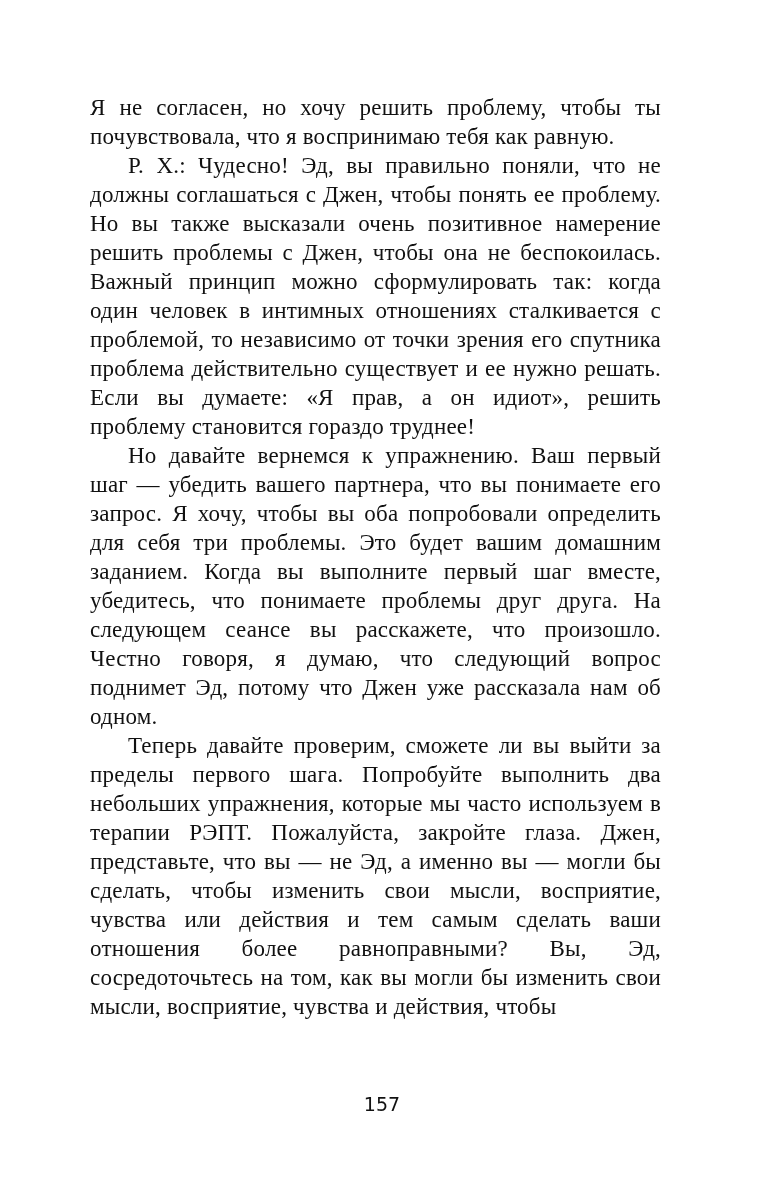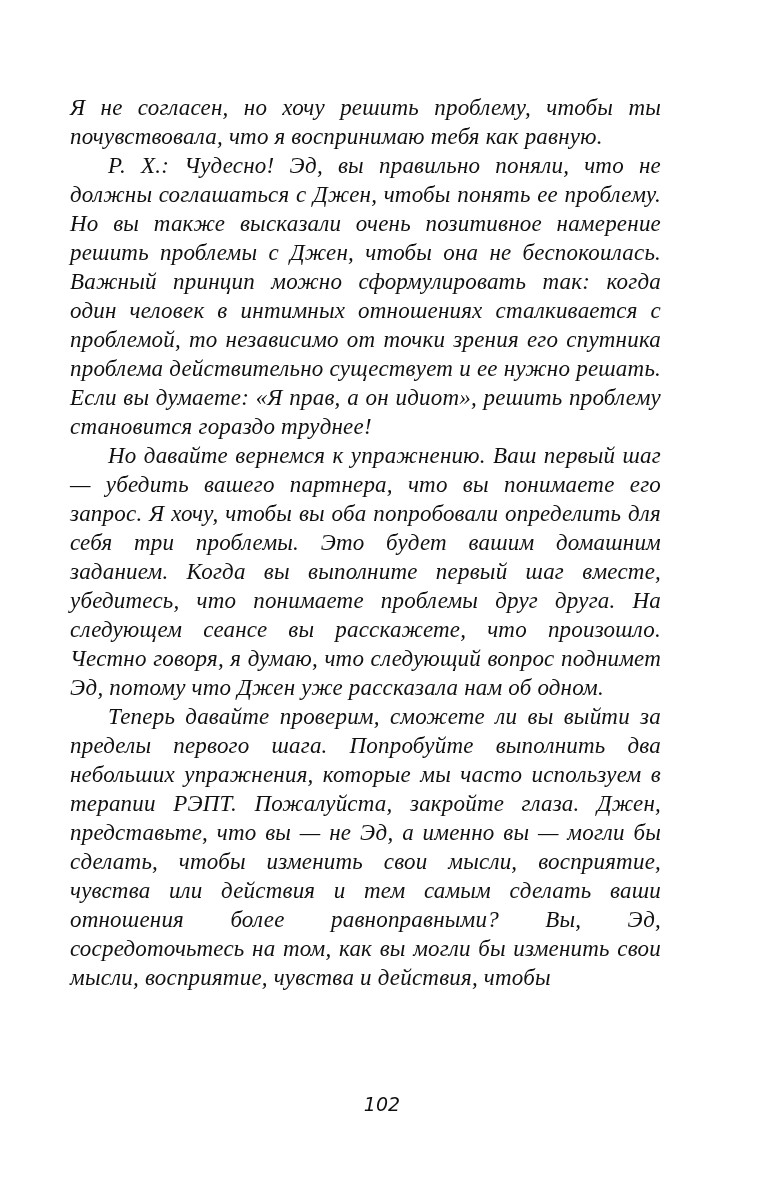--- a/index.html
+++ b/index.html
@@ -10,23 +10,22 @@
   body {
     width: 764px;
     height: 1200px;
     position: relative;
     font-family: "Liberation Serif", "DejaVu Serif", serif;
   }
   .page {
     box-sizing: border-box;
     width: 764px;
     height: 1200px;
-    padding: 93px 103px 0 70px;
+    padding: 93px 103px 0 90px;
     position: relative;
-    font-style: italic;
   }
   .text-block {
     color: #111111;
     font-size: 23px;
     line-height: 29px;
     text-align: justify;
     letter-spacing: 0.2px;
   }
   .text-block p {
     margin: 0;
@@ -49,14 +48,14 @@
 <body>
 
 <div class="page">
   <div class="text-block">
     <p>Я не согласен, но хочу решить проблему, чтобы ты почувствовала, что я воспринимаю тебя как равную.</p>
     <p class="indent">Р. Х.: Чудесно! Эд, вы правильно поняли, что не должны соглашаться с Джен, чтобы понять ее проблему. Но вы также высказали очень позитивное намерение решить проблемы с Джен, чтобы она не беспокоилась. Важный принцип можно сформулировать так: когда один человек в интимных отношениях сталкивается с проблемой, то независимо от точки зрения его спутника проблема действительно существует и ее нужно решать. Если вы думаете: «Я прав, а он идиот», решить проблему становится гораздо труднее!</p>
     <p class="indent">Но давайте вернемся к упражнению. Ваш первый шаг — убедить вашего партнера, что вы понимаете его запрос. Я хочу, чтобы вы оба попробовали определить для себя три проблемы. Это будет вашим домашним заданием. Когда вы выполните первый шаг вместе, убедитесь, что понимаете проблемы друг друга. На следующем сеансе вы расскажете, что произошло. Честно говоря, я думаю, что следующий вопрос поднимет Эд, потому что Джен уже рассказала нам об одном.</p>
     <p class="indent">Теперь давайте проверим, сможете ли вы выйти за пределы первого шага. Попробуйте выполнить два небольших упражнения, которые мы часто используем в терапии РЭПТ. Пожалуйста, закройте глаза. Джен, представьте, что вы — не Эд, а именно вы — могли бы сделать, чтобы изменить свои мысли, восприятие, чувства или действия и тем самым сделать ваши отношения более равноправными? Вы, Эд, сосредоточьтесь на том, как вы могли бы изменить свои мысли, восприятие, чувства и действия, чтобы</p>
   </div>
 
-  <div class="page-number">102</div>
+  <div class="page-number">157</div>
 </div>
 
 </body></html>

